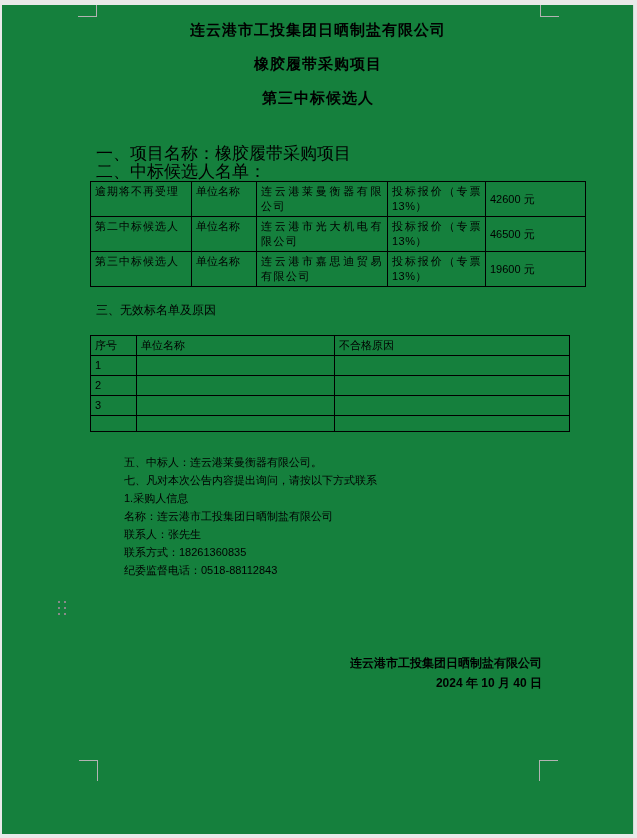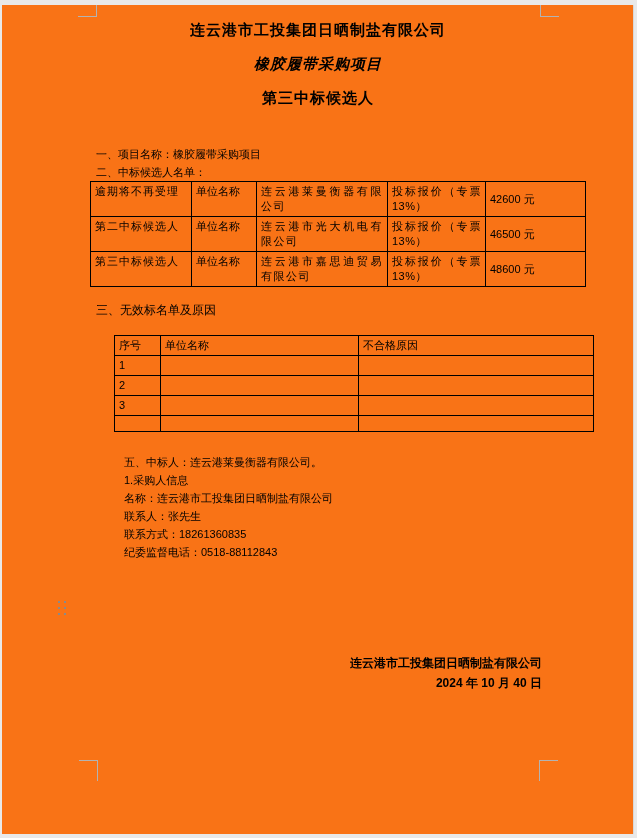--- a/index.html
+++ b/index.html
@@ -4,47 +4,47 @@
 <style>
   html,body{margin:0;padding:0;}
   body{
     width:637px;height:838px;overflow:hidden;position:relative;
     background:#e9e9e9;
     font-family:"Liberation Sans","DejaVu Sans",sans-serif;
     color:#000;
   }
   .page{
     position:absolute;left:2px;top:5px;width:631px;height:829px;
-    background:#f97316;border-right:1px solid #d8d8d8;
+    background:#15803d;border-right:1px solid #d8d8d8;
   }
   
   .mark{position:absolute;}
   .mark-tl{left:76px;top:0;width:18px;height:11px;border-right:1px solid #b3b3b3;border-bottom:1px solid #b3b3b3;}
   .mark-tr{left:538px;top:0;width:18px;height:11px;border-left:1px solid #b3b3b3;border-bottom:1px solid #b3b3b3;}
   .mark-bl{left:77px;top:755px;width:18px;height:20px;border-right:1px solid #b3b3b3;border-top:1px solid #b3b3b3;}
   .mark-br{left:537px;top:755px;width:18px;height:20px;border-left:1px solid #b3b3b3;border-top:1px solid #b3b3b3;}
 
   .title{position:absolute;left:88px;width:456px;text-align:center;font-weight:bold;font-size:15px;letter-spacing:1px;}
   .title1{top:16px;}
-  .title2{top:50px;font-style:italic;}
+  .title2{top:50px;}
   .title3{top:84px;}
 
-  .sec12{position:absolute;left:94px;top:140px;width:446px;font-size:11px;line-height:18px;}
+  .sec12{position:absolute;left:94px;top:140px;width:446px;font-size:17px;line-height:18px;}
   .sec3{position:absolute;left:94px;top:296px;width:446px;font-size:12px;line-height:18px;}
 
   table{border-collapse:collapse;table-layout:fixed;font-size:11px;}
   td{border:1px solid #000;vertical-align:top;padding:2px 4px;line-height:15px;overflow:hidden;}
   .tbl1{position:absolute;left:88px;top:176px;width:456px;}
   .tbl1 tr{height:35px;}
   .tbl1 .c1{width:92px;letter-spacing:1px;}
   .tbl1 .c2{width:56px;}
   .tbl1 .c3{width:122px;text-align:justify;letter-spacing:1.5px;}
   .tbl1 .c4{width:89px;text-align:justify;letter-spacing:0.5px;}
   .tbl1 .c5{width:91px;vertical-align:middle;}
-  .tbl2{position:absolute;left:88px;top:330px;width:456px;margin-left:24px;}
+  .tbl2{position:absolute;left:88px;top:330px;width:456px;}
   .tbl2 tr{height:16px;}
   .tbl2 .c1{width:37px;}
   .tbl2 .c2{width:189px;}
   .tbl2 .c3{width:226px;}
 
   .paras{position:absolute;left:94px;top:448px;width:446px;font-size:11px;line-height:18px;margin-left:28px;}
   .paras p{margin:0;}
 
   .footer{position:absolute;left:88px;top:648px;width:452px;text-align:right;font-weight:bold;font-size:12px;line-height:20px;}
 
@@ -84,21 +84,21 @@
       <td class="c2">单位名称</td>
       <td class="c3">连云港市光大机电有限公司</td>
       <td class="c4">投标报价（专票13%）</td>
       <td class="c5">46500 元</td>
     </tr>
     <tr>
       <td class="c1">第三中标候选人</td>
       <td class="c2">单位名称</td>
       <td class="c3">连云港市嘉思迪贸易有限公司</td>
       <td class="c4">投标报价（专票13%）</td>
-      <td class="c5">48600 元</td>
+      <td class="c5">19600 元</td>
     </tr>
   </tbody>
     </table>
 
   <div class="sec3">三、无效标名单及原因</div>
 
   <table class="tbl2">
     <tbody>
         <tr>
       <td class="c1">序号</td>
@@ -123,20 +123,21 @@
     <tr>
       <td class="c1"></td>
       <td class="c2"></td>
       <td class="c3"></td>
     </tr>
   </tbody>
     </table>
 
   <div class="paras">
     <p>五、中标人：连云港莱曼衡器有限公司。</p>
+    <p>七、凡对本次公告内容提出询问，请按以下方式联系</p>
     <p>1.采购人信息</p>
     <p>名称：连云港市工投集团日晒制盐有限公司</p>
     <p>联系人：张先生</p>
     <p>联系方式：18261360835</p>
     <p>纪委监督电话：0518-88112843</p>
   </div>
 
   <div class="dots">
     <span></span>
       <span></span>

